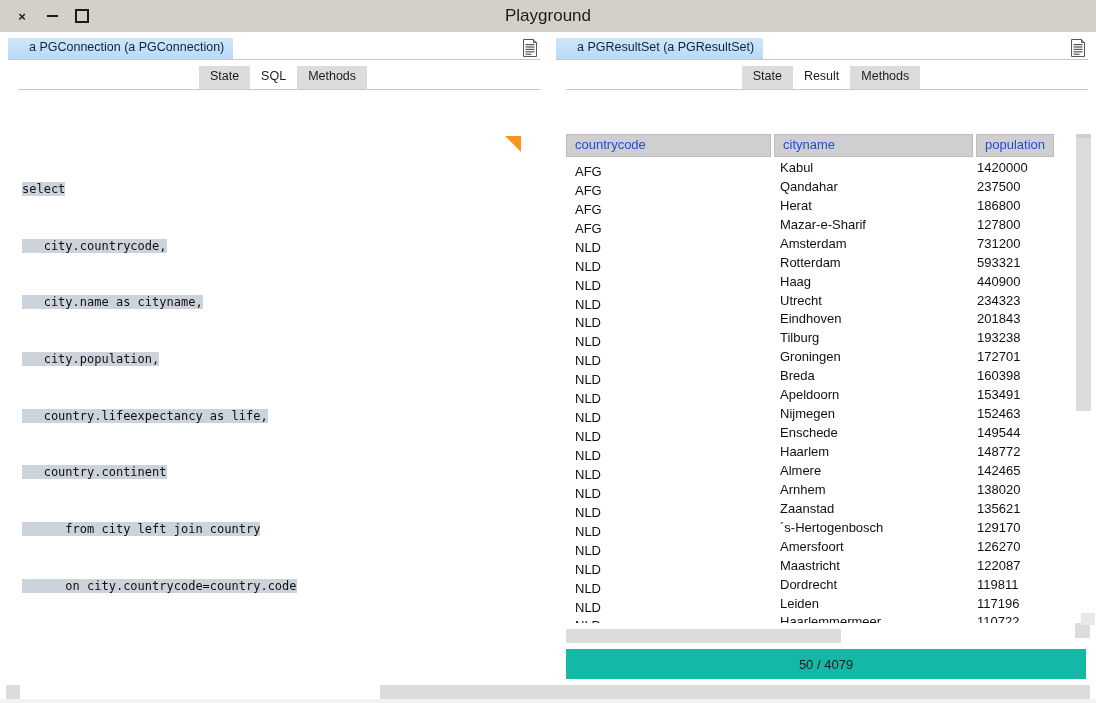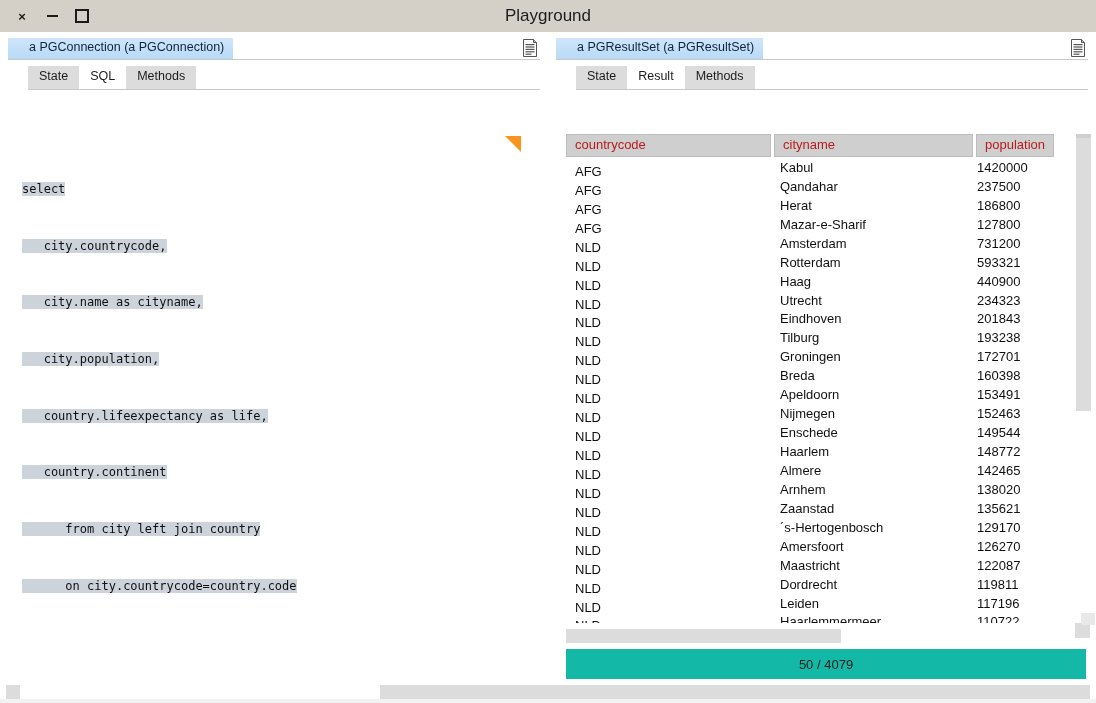--- a/index.html
+++ b/index.html
@@ -54,21 +54,21 @@
     background: linear-gradient(to bottom,#cfe6fb,#b9daf6);
     font-size: 12.5px; color: #11243c; white-space: nowrap;
     cursor: pointer;
   }
   .doc-icon {
     position: absolute; right: 2px; top: 1px;
     width: 15px; height: 18px; cursor: pointer;
   }
 
   
-  .tabs { position: relative; height: 24px; margin: 6px 0 0 28px; }
+  .tabs { position: relative; height: 24px; margin: 6px 0 0 18px; text-align: center; }
   .tab {
     display: inline-block; height: 24px; padding: 3px 11px 0 11px;
     background: #dcdcdc; font-size: 12.5px; color: #1c1c1c;
     cursor: pointer; vertical-align: top;
   }
   .tab.active { background: #ffffff; }
   .tab-underline {
     position: absolute; left: 0; right: 8px; bottom: 0; height: 1px; background: #c8c8c8;
   }
 
@@ -85,21 +85,21 @@
     white-space: pre;
   }
   .sql-code .ln { display: block; }
   .sql-code .sel { background: #ccd3db; }
 
   
   .grid-wrap { position: absolute; left: 18px; top: 96px; right: 6px; bottom: 64px; }
   .grid-head { position: relative; height: 23px; display: flex; gap: 3px; }
   .gh {
     background: #cfcfcf; border: 1px solid #bdbdbd;
-    font-size: 13px; color: #b91c1c; padding: 2px 0 0 8px;
+    font-size: 13px; color: #1d4ed8; padding: 2px 0 0 8px;
     height: 23px; cursor: pointer; overflow: hidden; white-space: nowrap;
   }
   .gh.c0 { width: 205px; }
   .gh.c1 { width: 199px; }
   .gh.c2 { width: 78px; }
 
   .grid-body {
     position: absolute; left: 0; right: 0; top: 24px; bottom: 0;
     overflow: hidden; background: #ffffff;
   }

